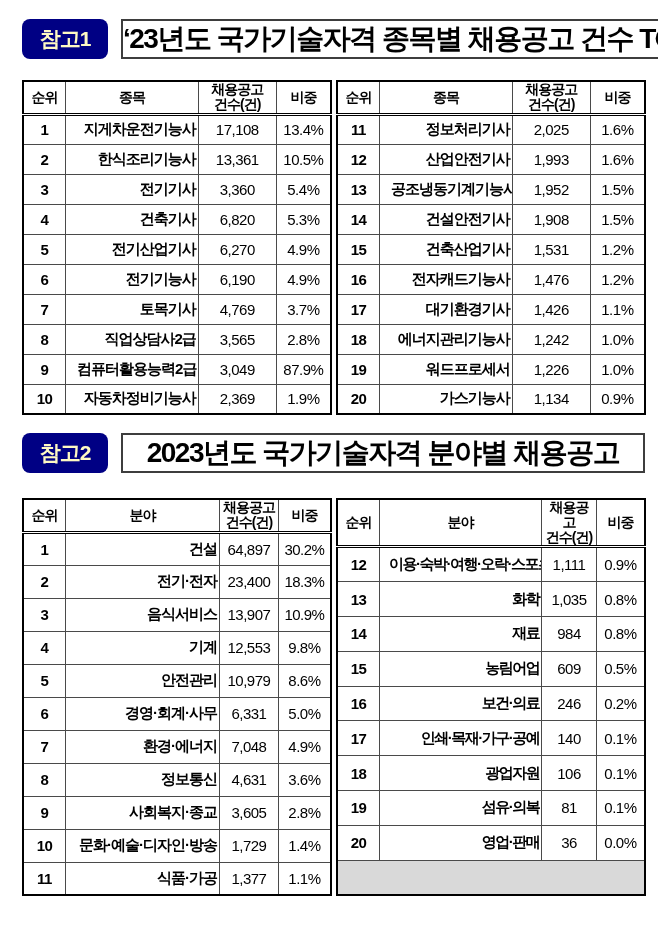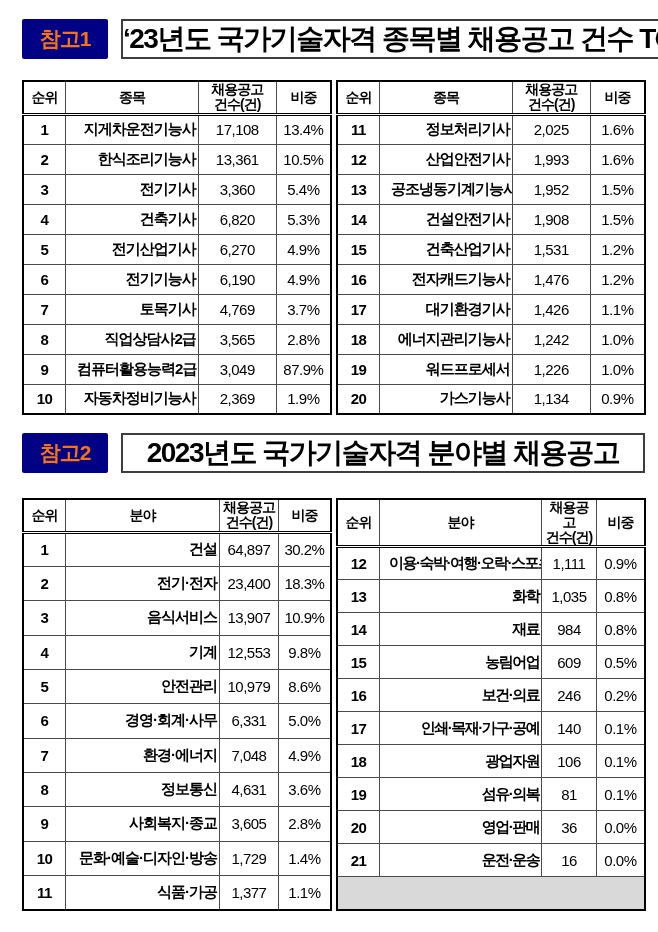--- a/index.html
+++ b/index.html
@@ -15,24 +15,24 @@
     padding: 19px 13px 4px 22px;
   }
 
   
   .sec-header {
     display: flex; align-items: stretch; gap: 13px;
     height: 40px;
   }
   .badge {
     width: 86px; flex: none;
-    background: #000084; color: #f97316;
+    background: #000084; color: #fef9c3;
     display: flex; align-items: center; justify-content: center;
     font-weight: bold; font-size: 21px; letter-spacing: -1px;
-    border-radius: 2px;
+    border-radius: 8px;
   }
   .title-box {
     flex: 1;
     border: 2px solid #3d3d3d;
     display: flex; align-items: center; justify-content: center;
     font-weight: bold; font-size: 28px; letter-spacing: -1.5px;
     box-sizing: border-box;
     white-space: nowrap;
   }
 
@@ -396,25 +396,19 @@
             <td class="count-cell">81</td>
             <td class="share-cell">0.1%</td>
           </tr>
           <tr>
             <td class="rank-cell">20</td>
             <td class="name-cell">영업·판매</td>
             <td class="count-cell">36</td>
             <td class="share-cell">0.0%</td>
           </tr>
           <tr>
-            <td class="rank-cell">21</td>
-            <td class="name-cell">운전·운송</td>
-            <td class="count-cell">16</td>
-            <td class="share-cell">0.0%</td>
-          </tr>
-          <tr>
             <td colspan="4" class="filler" style="background: rgb(217, 217, 217);"></td>
           </tr>
         </tbody>
       </table>
   </div>
 
 </div>
 
 </body></html>

